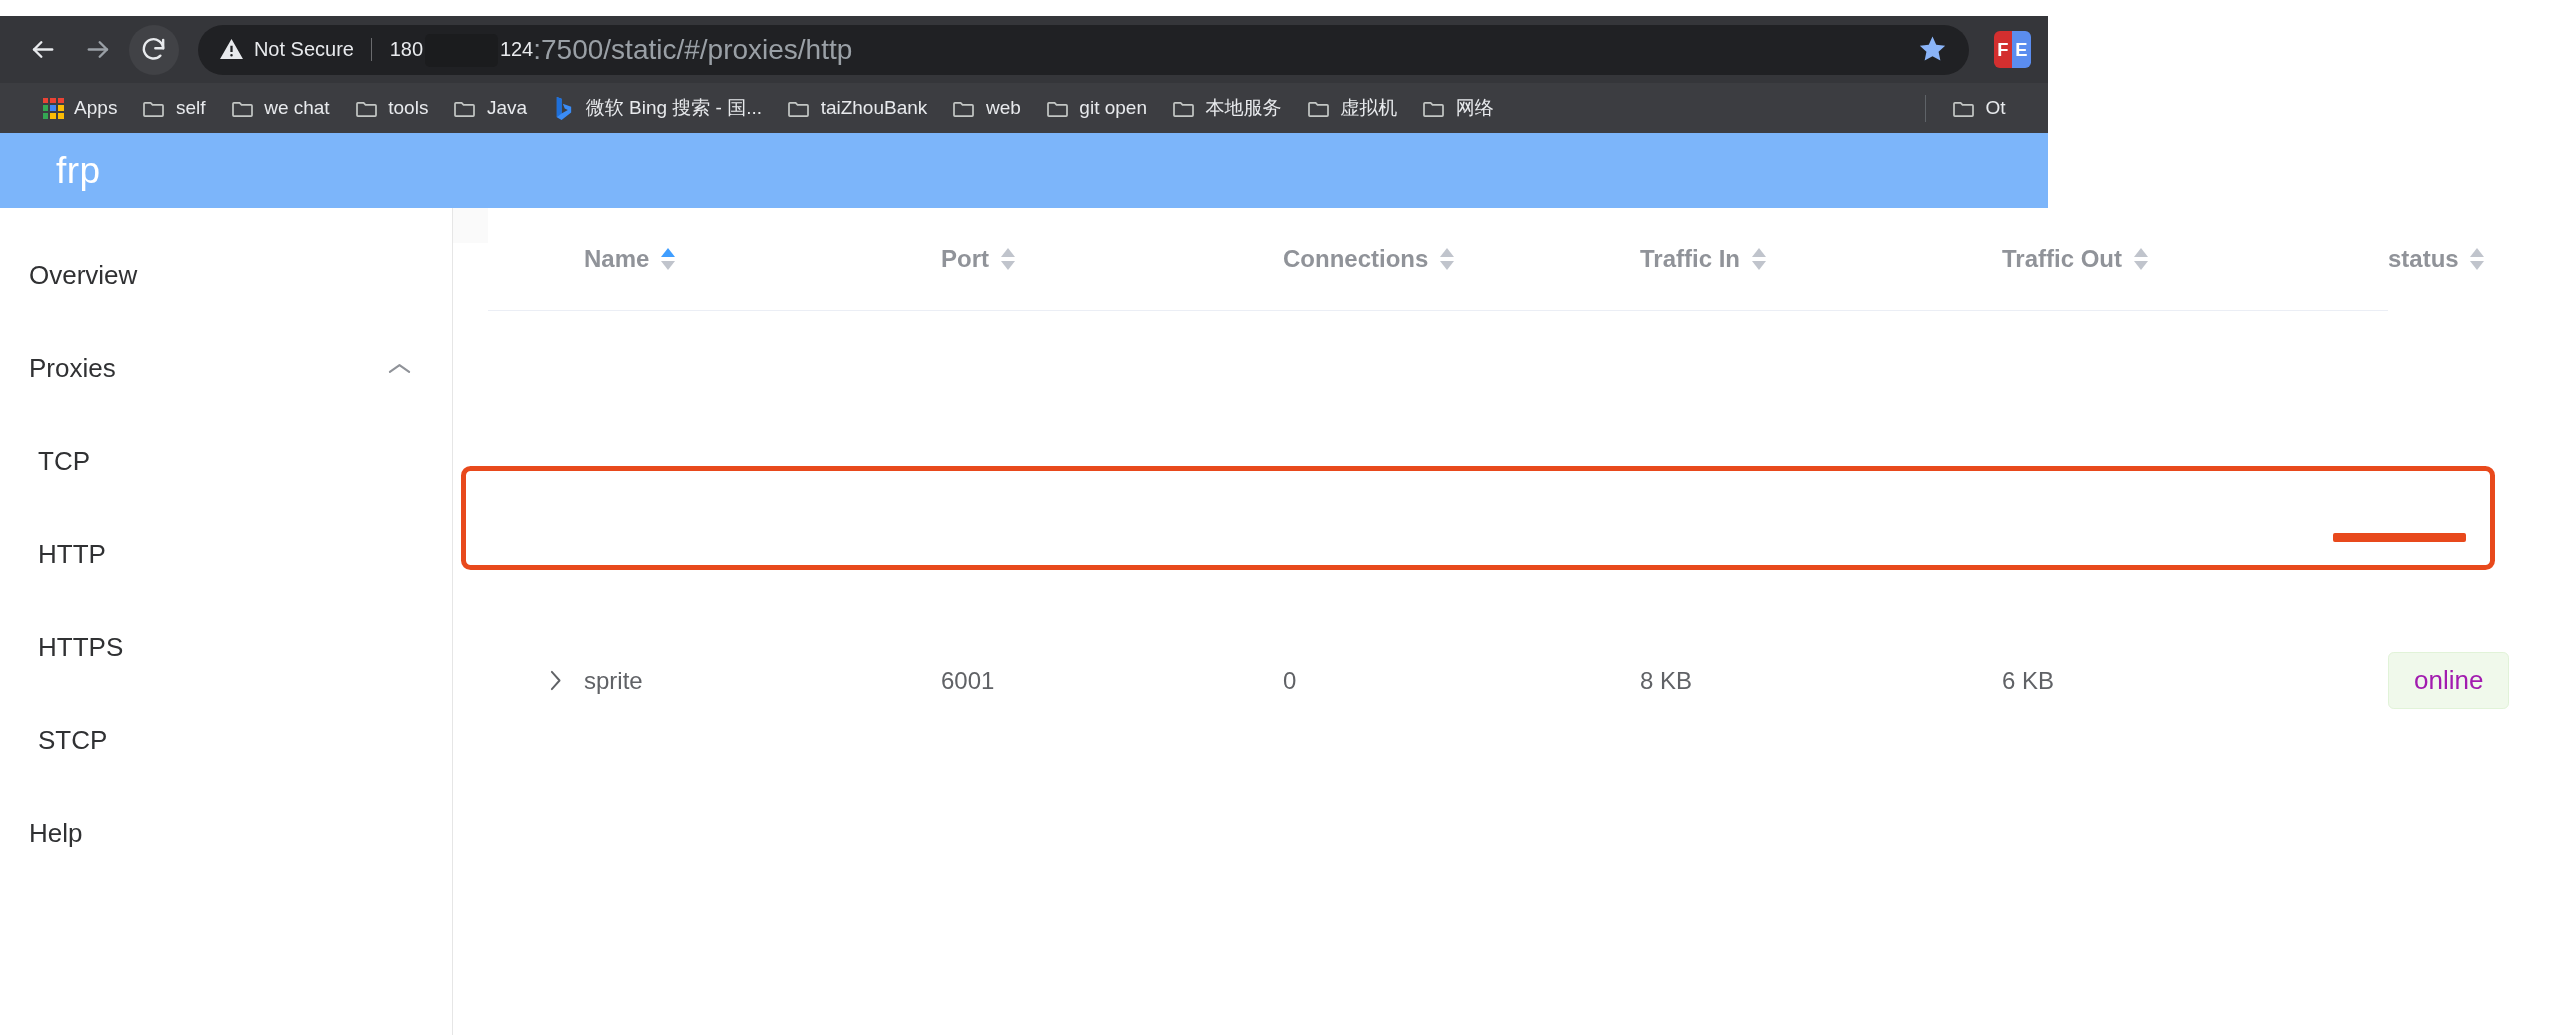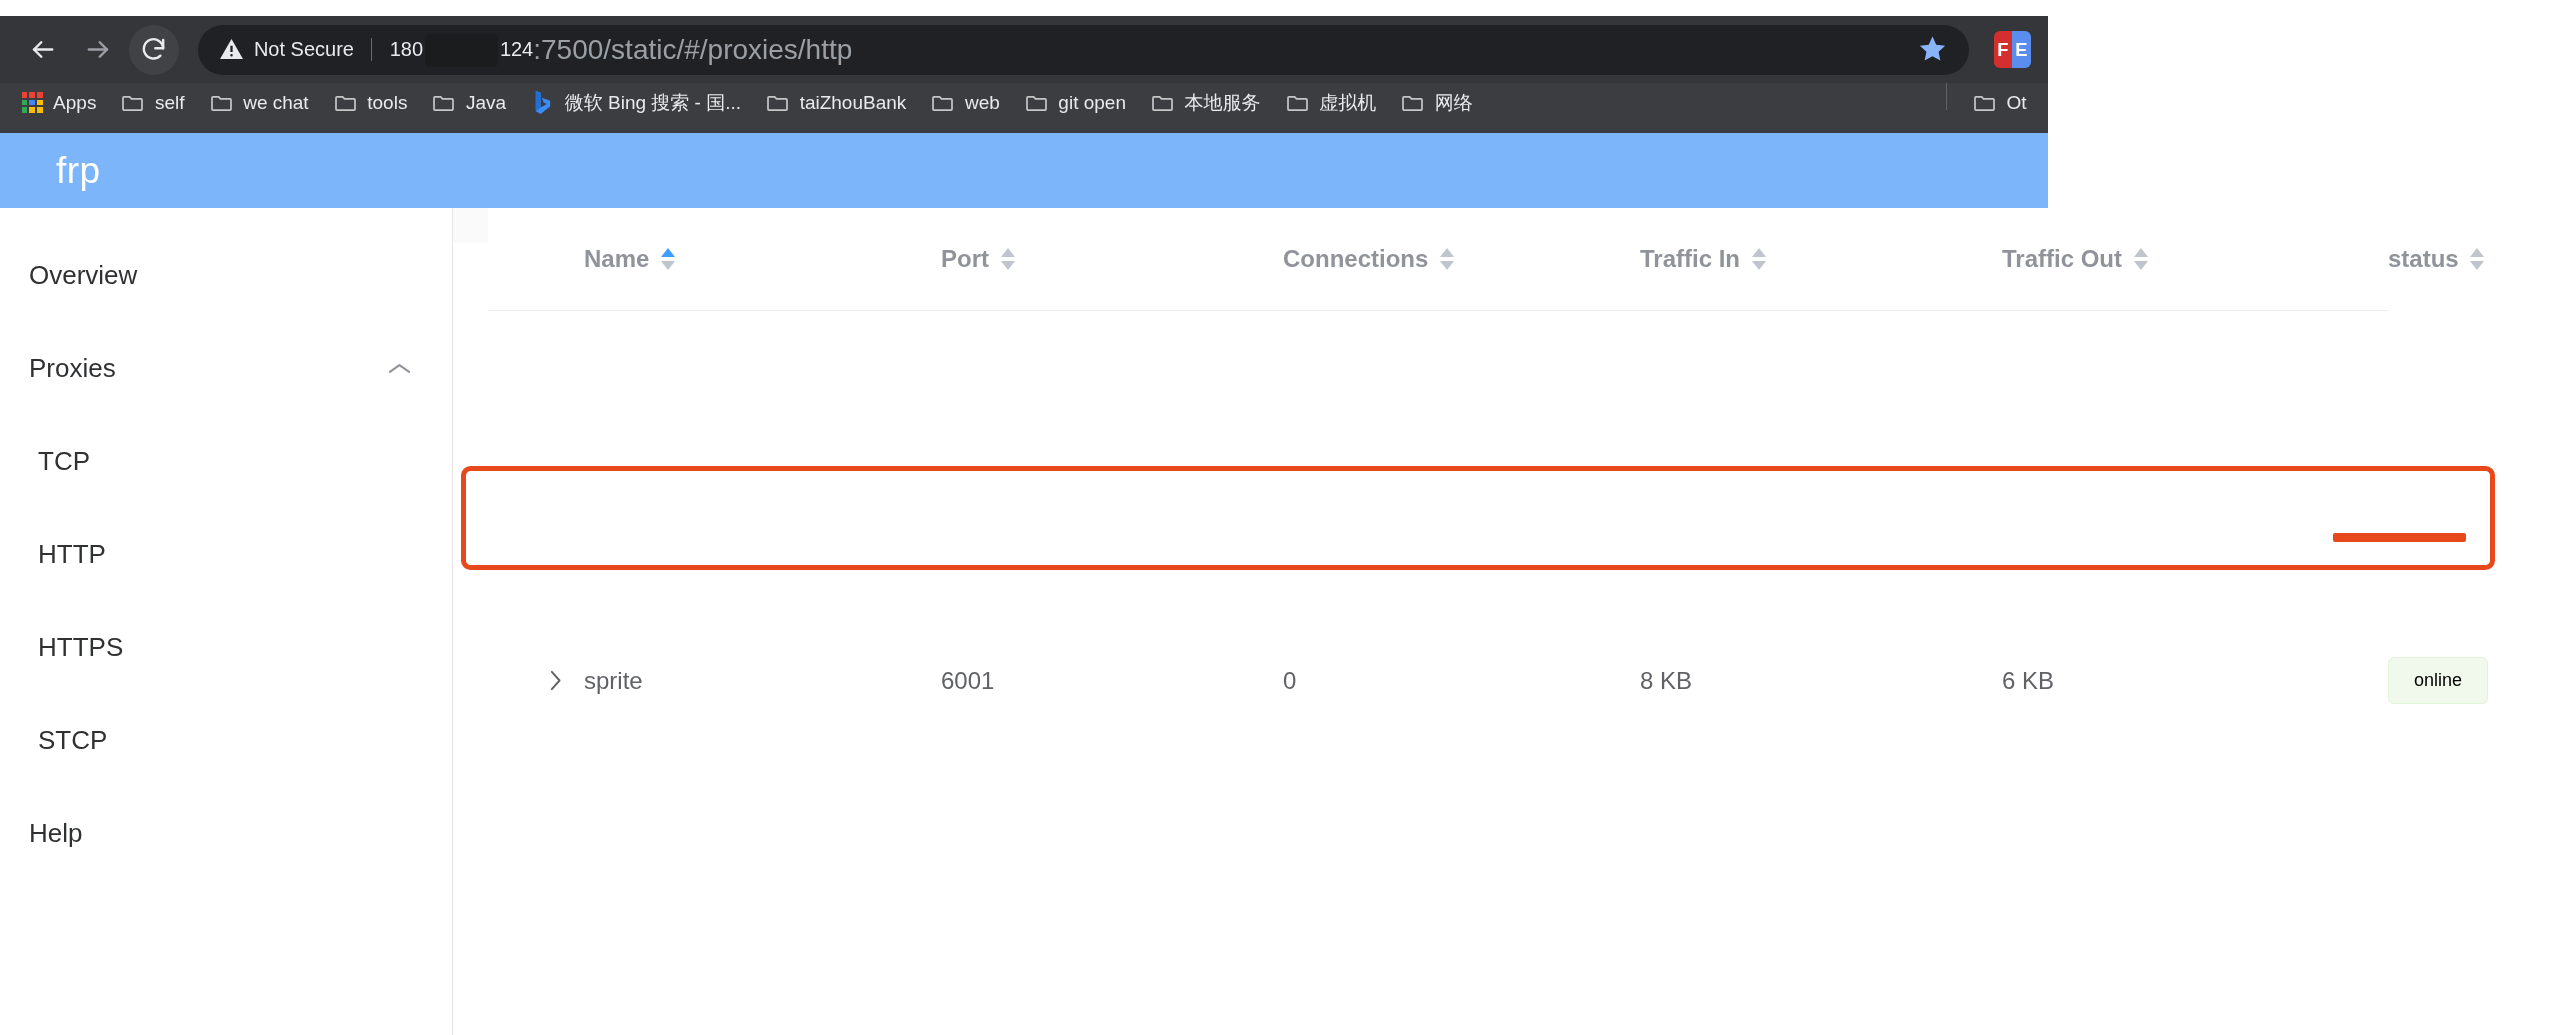--- a/index.html
+++ b/index.html
@@ -81,22 +81,22 @@
   .ext-icon .half { width: 50%; height: 100%; display:flex; align-items:center; justify-content:center;
     font-size: 18.3px; font-weight: bold; color: #fff; font-family:"Liberation Sans",sans-serif;}
   .ext-icon .red { background: #D32F2F; }
   .ext-icon .blue { background: #5B8DEF; }
 
   
   .bookmarks {
     height: 50px;
     background: #3C3D41;
     display: flex;
-    align-items: flex-start;
-    padding: 0 9px;
+    align-items: center;
+    padding: 0 30px;
     flex: 0 0 50px;
     overflow: hidden;
   }
   .bm {
     display: flex; align-items: center;
     padding: 0 12.5px;
     height: 39px;
     border-radius: 4.8px;
     flex: 0 0 auto;
     white-space: nowrap;
@@ -199,24 +199,24 @@
   col.c-tout { width: 386px; }
   col.c-stat { width: auto; }
 
   .exp-arrow { display: flex; justify-content: flex-end; padding-right: 21px; }
 
   .badge {
     display: inline-flex;
     align-items: center;
     justify-content: center;
     background: #F0F9EB;
-    color: #000000;
+    color: #a21caf;
     border: 1px solid #E1F3D8;
     border-radius: 5.8px;
-    font-size: 18px;
+    font-size: 26px;
     padding: 11.6px 25px;
     position: relative;
   }
 
   
   .annot-box {
     position: absolute;
     border: 5.8px solid #E8491C;
     border-radius: 9.6px;
     pointer-events: none;

